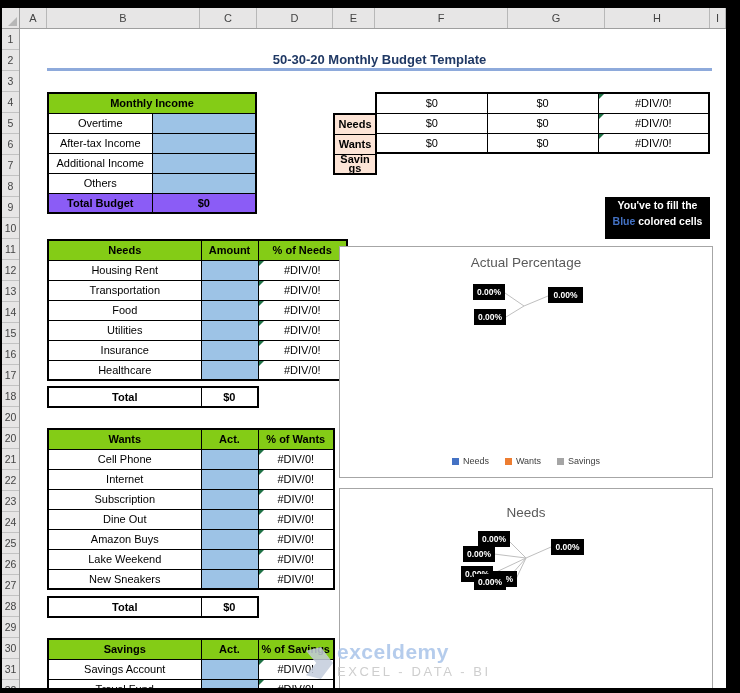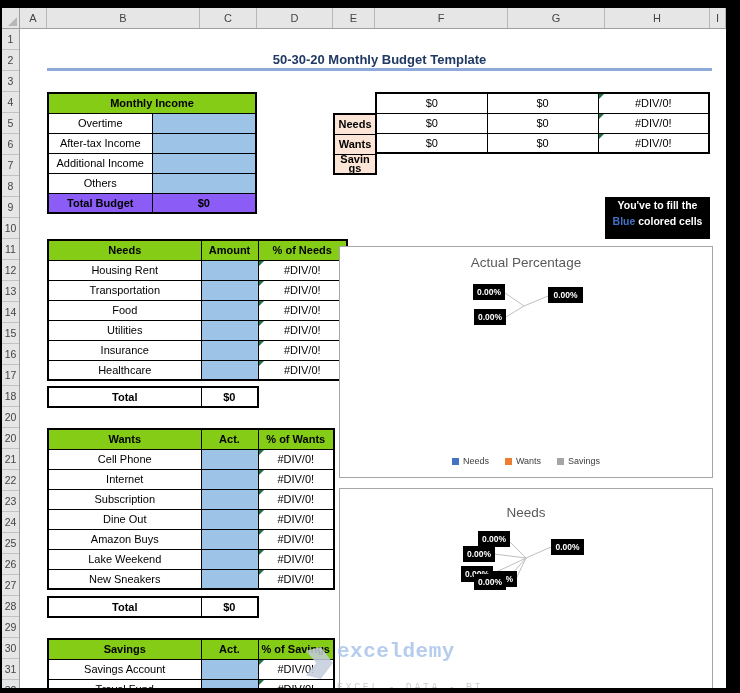--- a/index.html
+++ b/index.html
@@ -55,23 +55,23 @@
   .legend { position:absolute; left:0; right:0; bottom:11px; display:flex; justify-content:center;
             align-items:center; gap:16px; font-size:9px; color:#404040; }
   .lgi { display:flex; align-items:center; gap:4px; }
   .lg-sq { width:7px; height:7px; }
   .c-blue { background:#4472C4; } .c-orange { background:#ED7D31; } .c-gray { background:#A5A5A5; }
 
   
   .watermark { position:absolute; left:304px; top:633px; display:flex; align-items:flex-start; opacity:.85; }
   .wm-icon { width:27px; height:32px; background:#C4CDDC; margin-top:6px;
              clip-path:polygon(0 12%, 55% 0, 100% 50%, 55% 100%, 0 88%, 38% 50%); }
-  .wm-text { margin-left:4px;font-family:Liberation Mono, monospace; }
+  .wm-text { margin-left:4px; }
   .wm-brand { color:#A9C4E9; font-size:21px; font-weight:bold; line-height:22px; letter-spacing:.5px; }
-  .wm-tag { color:#C6C6C6; font-size:10px; letter-spacing:2.6px; margin-top:19px; }
+  .wm-tag { color:#C6C6C6; font-size:13px; letter-spacing:2.6px; margin-top:1px; }
 </style>
 </head>
 <body>
 
 <div class="screen">
   <div class="sheet">
 
     <div class="chead">
       <div class="corner"></div>
       <div class="ccell" style="left:18px;width:27px">A</div>

